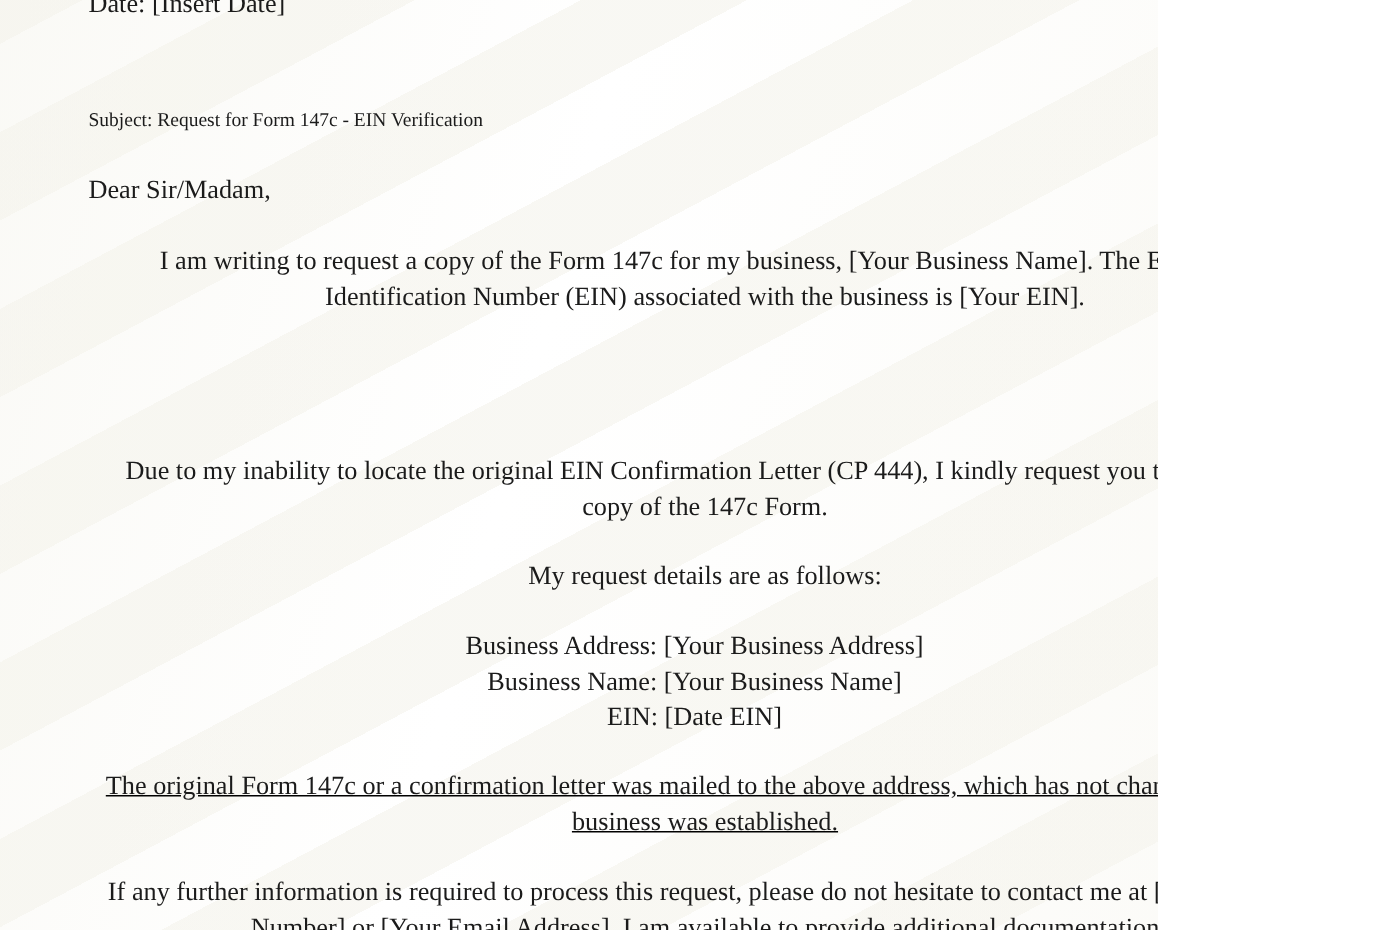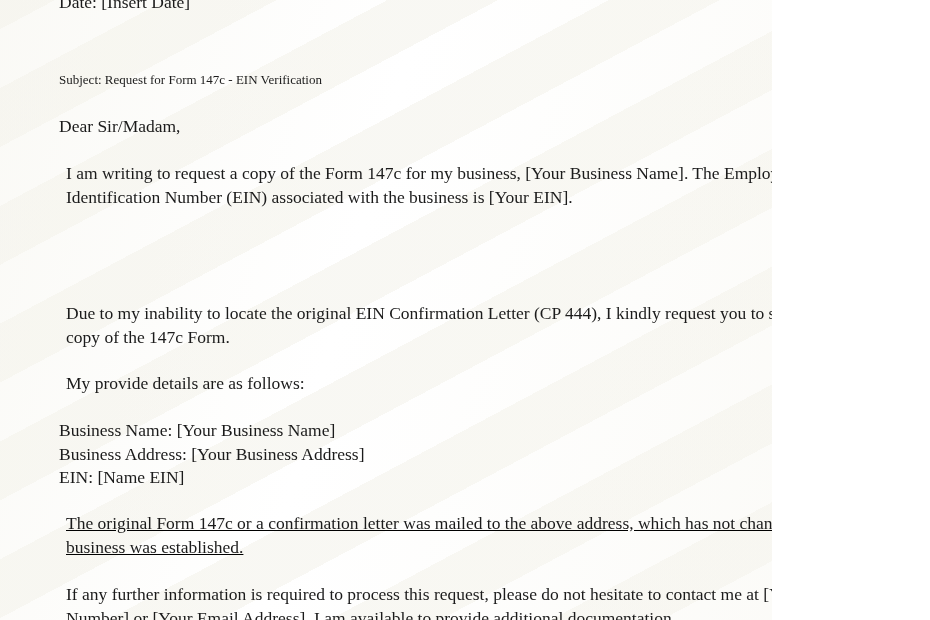--- a/index.html
+++ b/index.html
@@ -13,20 +13,21 @@
     background: #ffffff;
     font-family: "Liberation Serif", serif;
   }
 
   #page {
     position: relative;
     width: 772px;
     height: 620px;
     background: #ffffff;
     overflow: hidden;
+    text-align: center;
   }
 
   
   #page .bg-stripes {
     position: absolute;
     inset: 0;
     background: repeating-linear-gradient(
       -28deg,
       #ffffff 0px,
       #ffffff 52px,
@@ -136,27 +137,27 @@
     <div class="body-block p1">
       <p>I am writing to request a copy of the Form 147c for my business, [Your Business Name]. The Employer Identification Number (EIN) associated with the business is [Your EIN].</p>
     </div>
 
 
     <div class="body-block p3">
       <p>Due to my inability to locate the original EIN Confirmation Letter (CP 444), I kindly request you to send me a copy of the 147c Form.</p>
     </div>
 
     <div class="body-block p4">
-      <p>My provide details are as follows:</p>
+      <p>My request details are as follows:</p>
     </div>
 
     <div class="details">
+      <div>Business Address: [Your Business Address]</div>
       <div>Business Name: [Your Business Name]</div>
-      <div>Business Address: [Your Business Address]</div>
-      <div>EIN: [Name EIN]</div>
+      <div>EIN: [Date EIN]</div>
     </div>
 
     <div class="body-block p5">
       <p>The original Form 147c or a confirmation letter was mailed to the above address, which has not changed since my business was established.</p>
     </div>
 
     <div class="body-block p6">
       <p>If any further information is required to process this request, please do not hesitate to contact me at [Your Contact Number] or [Your Email Address]. I am available to provide additional documentation</p>
     </div>
 

